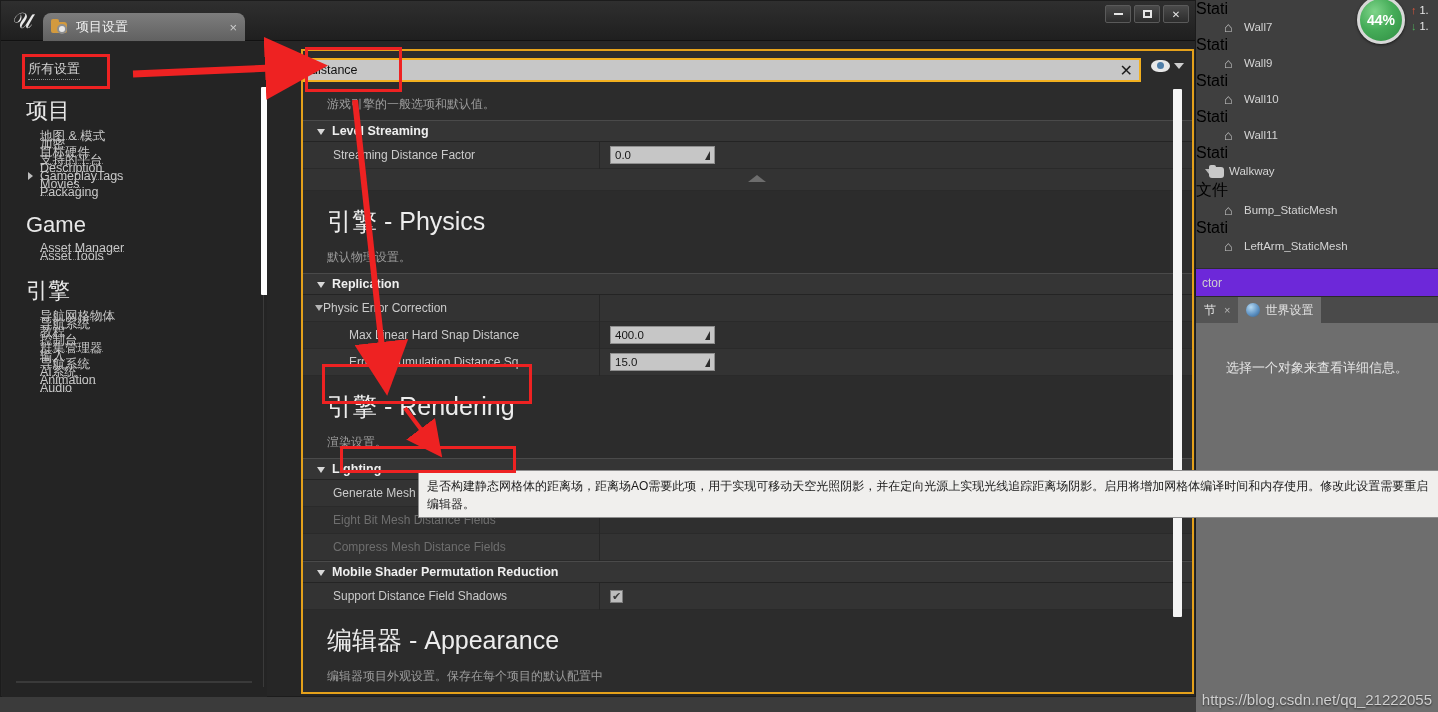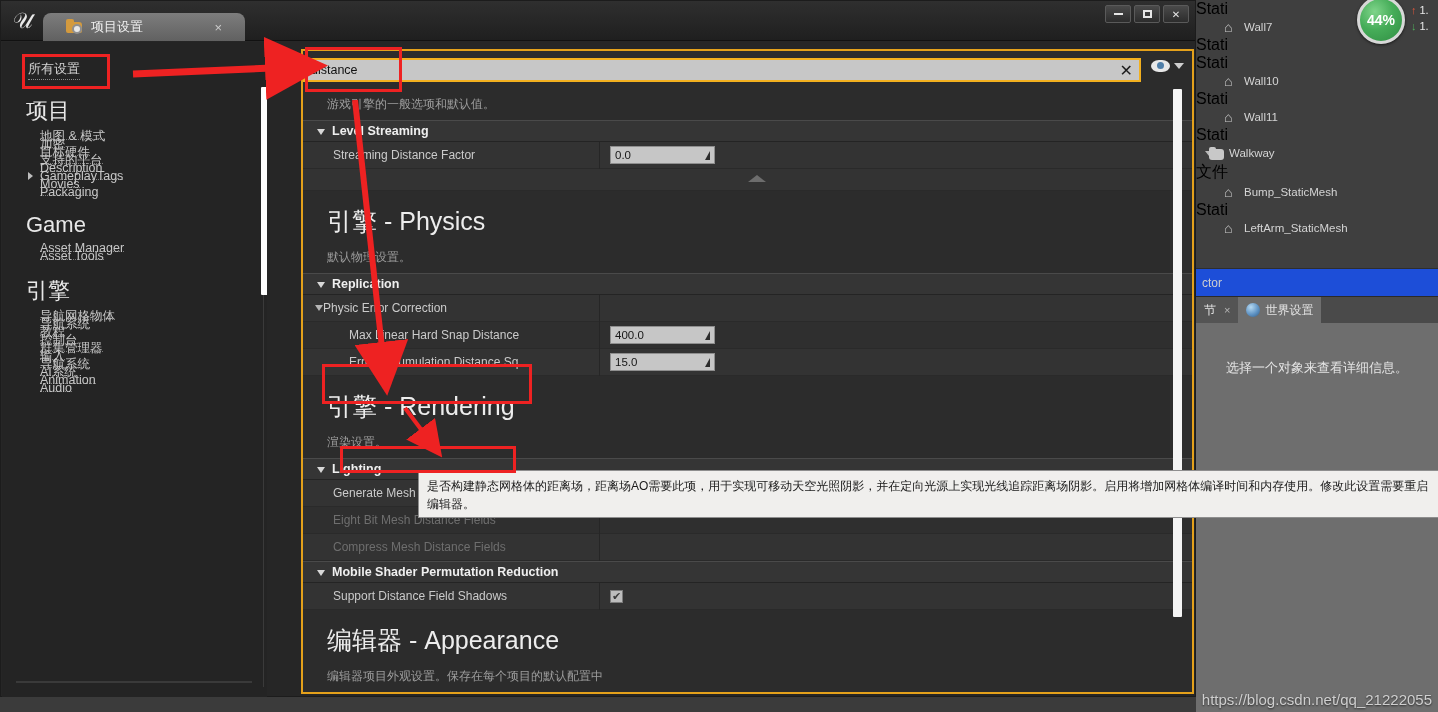--- a/index.html
+++ b/index.html
@@ -59,21 +59,21 @@
     color: #fff; font-size: 14px; font-weight: bold;
     box-shadow: 0 1px 3px rgba(0,0,0,.6);
   }
   .netstat { position: absolute; left: 1411px; top: 2px; font-size: 11px; line-height: 16px; }
   .netstat .up { color: #e0563a; }
   .netstat .dn { color: #4fae5a; }
   .netstat .val { color: #e8e8e8; margin-left: 3px; }
 
   .ol-bottom-strip {
     position: absolute; left: 1196px; top: 268px; width: 242px; height: 28px;
-    background: #1d4ed8; border-top: 1px solid #2e2e2e;
+    background: #6d28d9; border-top: 1px solid #2e2e2e;
     color: #cfcfcf; font-size: 12px; line-height: 28px; padding-left: 6px;
   }
   .details-panel {
     position: absolute; left: 1196px; top: 296px; width: 242px; height: 416px;
     background: #6e6e6e; border-top: 1px solid #2a2a2a;
   }
   .details-tabs { display: flex; height: 26px; background: #4a4a4a; }
   .dtab {
     display: flex; align-items: center; padding: 0 8px; font-size: 12px;
     color: #e2e2e2; height: 26px; background: #545454; position: relative;
@@ -100,21 +100,21 @@
   }
   .ue-logo {
     position: absolute; left: 8px; top: 6px; width: 28px; height: 28px;
     color: #e9e9e9; font-size: 22px; line-height: 28px; text-align: center;
     font-family: "Liberation Serif", serif;
   }
   .tab-chip {
     position: absolute; left: 42px; top: 12px; width: 202px; height: 28px;
     background: linear-gradient(#7d7d7d, #616161);
     border-radius: 8px 8px 0 0;
-    display: flex; align-items: center; padding: 0 23px;
+    display: flex; align-items: center; padding: 0 8px;
   }
   .tab-ico { width: 18px; height: 15px; position: relative; margin-right: 7px; }
   .tab-ico .f {
     position: absolute; left: 0; top: 2px; width: 16px; height: 11px;
     background: #d39a3e; border-radius: 1px 3px 2px 2px;
   }
   .tab-ico .f::before {
     content: ""; position: absolute; left: 0; top: -3px; width: 8px; height: 4px;
     background: #d39a3e; border-radius: 2px 2px 0 0;
   }
@@ -290,21 +290,24 @@
 <div id="root">
 
   <div class="bg-editor"></div>
 
   <div class="outliner" id="outliner">
       <div class="ol-rowwrap"><span class="ol-type">Stati</span></div>
       <div class="ol-rowwrap"><div class="ol-row ol-depth1">
           <span class="ol-ico ico-mesh"></span>
           <span>Wall7</span>
         </div><span class="ol-type">Stati</span></div>
-      <div class="ol-rowwrap"><span class="ol-type">Stati</span></div>
+      <div class="ol-rowwrap"><div class="ol-row ol-depth1">
+          <span class="ol-ico ico-mesh"></span>
+          <span>Wall9</span>
+        </div><span class="ol-type">Stati</span></div>
       <div class="ol-rowwrap"><div class="ol-row ol-depth1">
           <span class="ol-ico ico-mesh"></span>
           <span>Wall10</span>
         </div><span class="ol-type">Stati</span></div>
       <div class="ol-rowwrap"><div class="ol-row ol-depth1">
           <span class="ol-ico ico-mesh"></span>
           <span>Wall11</span>
         </div><span class="ol-type">Stati</span></div>
       <div class="ol-rowwrap"><i class="tri open"></i><div class="ol-row ol-depth0">
           <span class="ol-ico ico-folder"></span>

